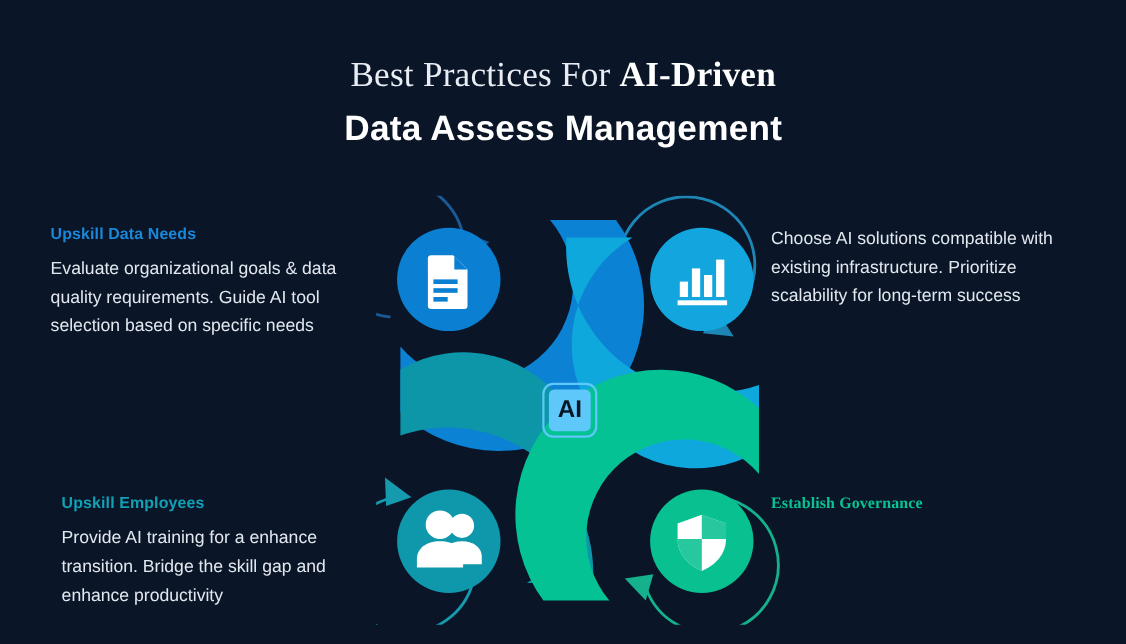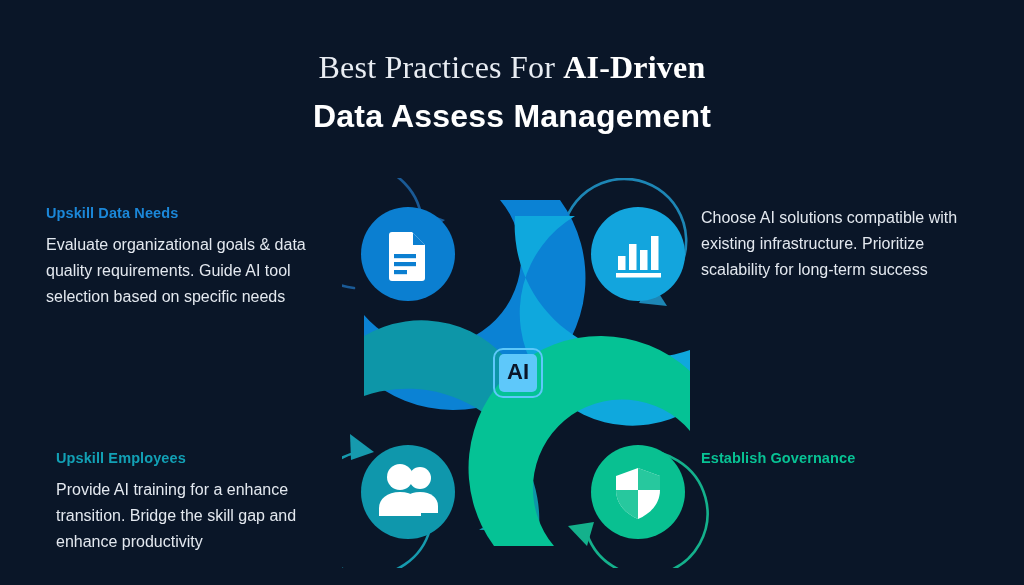--- a/index.html
+++ b/index.html
@@ -48,21 +48,21 @@
   .panel-body {
     font-size: 16px;
     font-weight: 400;
     line-height: 1.63;
     color: #e3e8ef;
   }
 
   #panel-assess     { left: 46px;  top: 205px; }
   #panel-tools      { left: 701px; top: 205px; }
   #panel-upskill    { left: 56px;  top: 450px; }
-  #panel-governance { left: 701px; top: 450px; }
+  #panel-governance { left: 701px; top: 450px; font-family: Liberation Serif, serif; }
 
   
   .diagram {
     position: absolute;
     left: 342px;
     top: 178px;
     width: 370px;
     height: 390px;
   }
   .diagram svg { display: block; width: 370px; height: 390px; }

